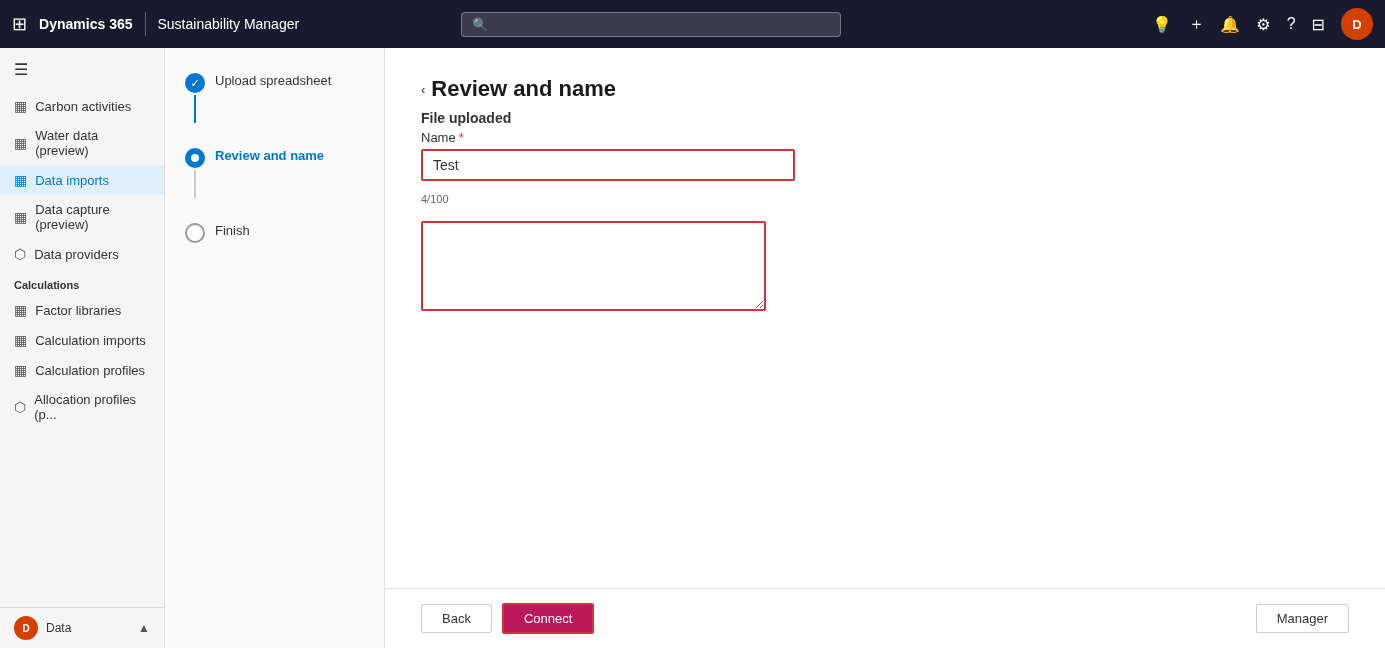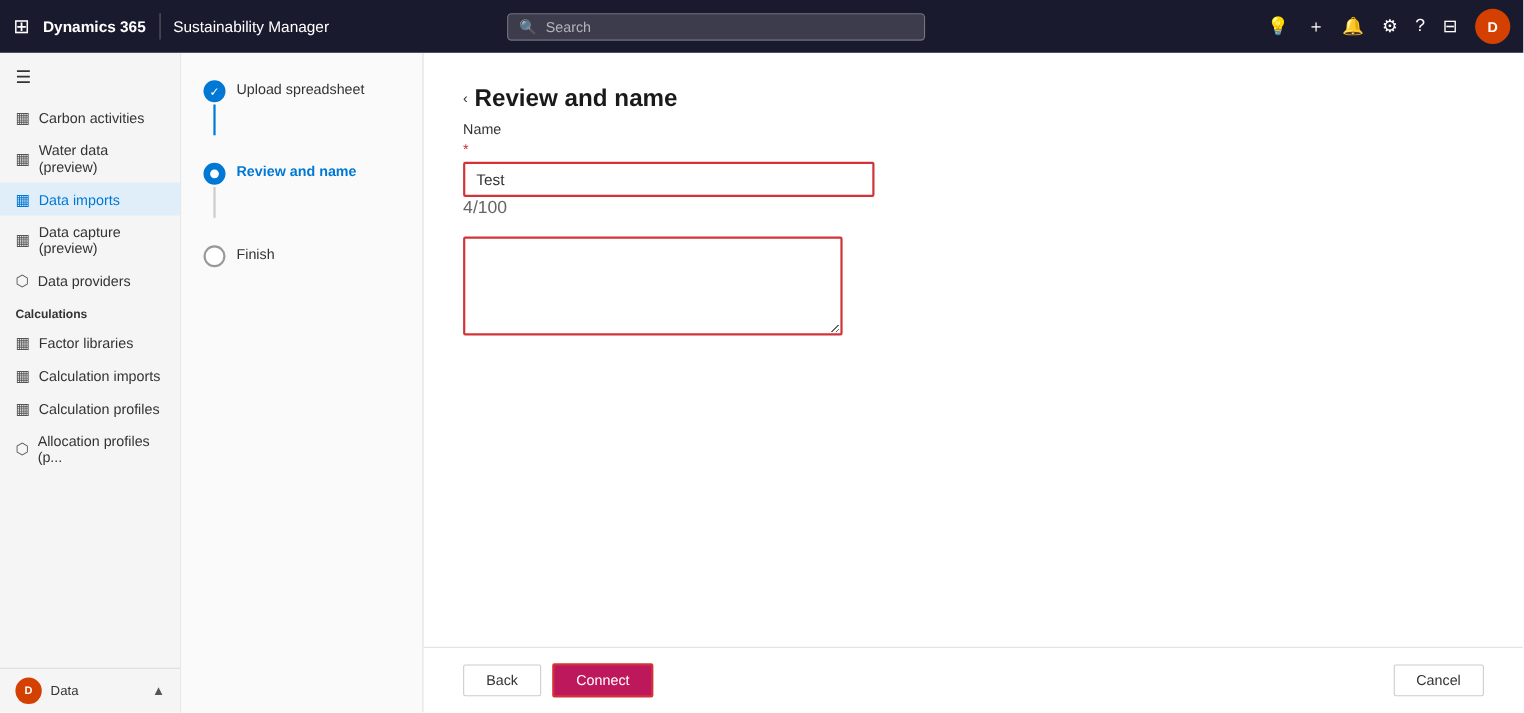--- a/index.html
+++ b/index.html
@@ -187,35 +187,34 @@
       color: #555;
       margin-bottom: 20px;
     }
 
     .field-group { margin-bottom: 16px; }
     .field-label {
       font-size: 13px;
       color: #333;
       margin-bottom: 4px;
       display: flex;
-      align-items: flex-start;
+      align-items: center;
       gap: 3px;
-      flex-direction: column;
     }
     .field-required { color: #d13438; font-size: 13px; }
     .field-input {
       width: 374px;
       border: 2px solid #d13438;
       border-radius: 2px;
       padding: 6px 10px;
       font-size: 14px;
       color: #333;
       outline: none;
     }
-    .field-char-count { font-size: 16px; color: #666; margin-top: 2px; }
+    .field-char-count { font-size: 11px; color: #666; margin-top: 12px; }
 
     .field-textarea {
       width: 345px;
       height: 90px;
       border: 2px solid #d13438;
       border-radius: 2px;
       padding: 8px 10px;
       font-size: 14px;
       color: #333;
       outline: none;
@@ -254,21 +253,20 @@
 </head>
 <body>
 
 <div class="topbar">
   <span class="topbar-apps-icon">⊞</span>
   <span class="topbar-brand">Dynamics 365</span>
   <div class="topbar-divider"></div>
   <span class="topbar-appname">Sustainability Manager</span>
   <div class="topbar-search">
     <span style="color:rgba(255,255,255,0.7);font-size:13px;">🔍</span>
-    <input type="text" placeholder="Search" style="">
   </div>
   <div class="topbar-right">
     <span class="topbar-icon">💡</span>
     <span class="topbar-icon">＋</span>
     <span class="topbar-icon">🔔</span>
     <span class="topbar-icon">⚙</span>
     <span class="topbar-icon">?</span>
     <span class="topbar-icon">⊟</span>
     <div class="topbar-avatar">D</div>
   </div>
@@ -359,37 +357,38 @@
           <span class="step-label">Finish</span>
         </div>
       </div>
 
       <div class="form-panel">
         <div class="form-back-link">
           <span>‹</span>
           <span style="font-size:22px; font-weight:600; color:#1a1a1a;">Review and name</span>
         </div>
 
+        <div class="section-heading">File uploaded</div>
 
         <div class="field-group">
           <div class="field-label">
             <span>Name</span>
             <span class="field-required">*</span>
           </div>
           <input type="text" class="field-input" value="Test" style="">
           <div class="field-char-count">4/100</div>
         </div>
 
         <div class="field-group">
           <textarea class="field-textarea" style=""></textarea>
         </div>
 
         <div class="form-footer">
           <button class="btn">Back</button>
           <button class="btn btn-primary">Connect</button>
-          <button class="btn btn-cancel">Cancel</button>
+          <button class="btn btn-cancel">Manager</button>
         </div>
       </div>
 
     </div>
   </div>
 
 </div>
 
 </body></html>

